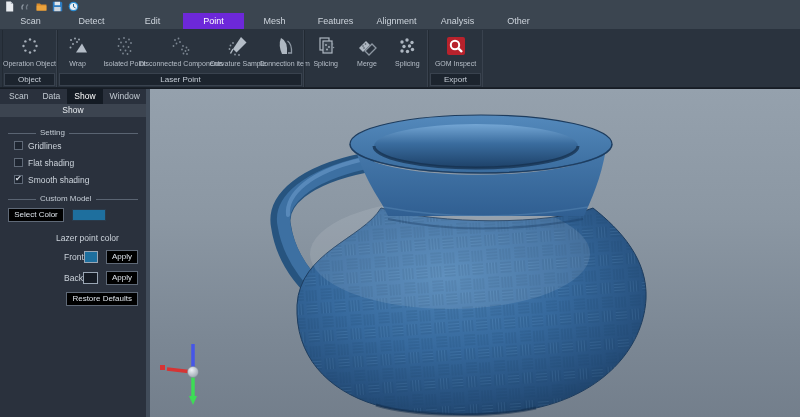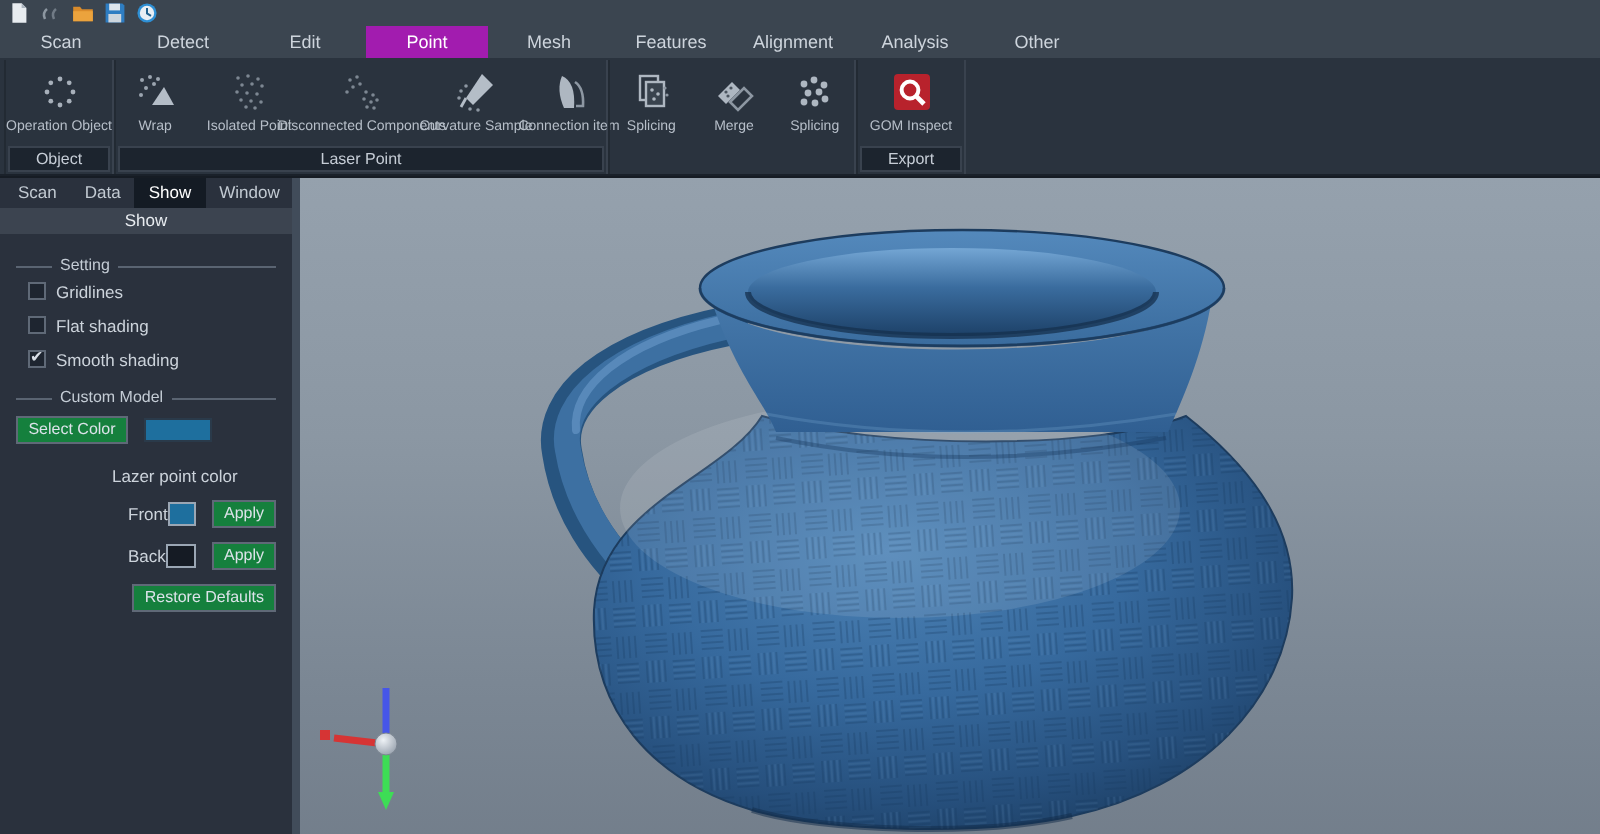--- a/index.html
+++ b/index.html
@@ -9,48 +9,48 @@
     font-family:"Liberation Sans", sans-serif; color:#cfd6dd;
     background:#2a333e; user-select:none;
   }
   
   .titlebar { height:13px; background:#3b4550; display:flex; align-items:center; padding-left:4px; gap:5px; }
   .qicon { width:11px; height:11px; display:inline-flex; }
   .qicon svg { width:11px; height:11px; }
   
   .menubar { height:16px; background:#3b4550; display:flex; }
   .menu-item { width:61px; height:16px; line-height:16px; text-align:center; font-size:9px; color:#cdd4dc; cursor:default; }
-  .menu-item.selected { background:#a21caf; color:#ffffff; }
+  .menu-item.selected { background:#6d28d9; color:#ffffff; }
   
   .toolbar { height:59px; background:#2a333e; display:flex; padding:1px 0 0 2px; border-bottom:1px solid #1a212a; }
   .tgroup { display:flex; flex-direction:column; border-right:1px solid #39424e; border-left:1px solid #222a33; }
   .tbtns { flex:1; display:flex; align-items:flex-start; }
   .tbtn { display:flex; flex-direction:column; align-items:center; justify-content:flex-start; height:42px; cursor:default; }
   .ticon { height:26px; display:flex; align-items:center; justify-content:center; margin-top:3px; }
   .ticon svg { width:22px; height:22px; }
   .tlabel { font-size:7px; color:#b7bfc9; white-space:nowrap; margin-top:1px; }
   .tgroup-label { height:13px; line-height:12px; margin:1px 1px 2px 1px; background:#1c242e; border:1px solid #39424e; text-align:center; font-size:8px; color:#c6cdd6; }
   .toolbar-fill { flex:1; }
   
   .main { display:flex; height:329px; border-top:1px solid #161c24; }
   
   .sidebar { width:146px; background:#2a313d; display:flex; flex-direction:column; font-size:8.5px; }
   .tabs { height:15px; display:flex; align-items:stretch; padding-left:2px; }
   .tab { padding:0 7px; line-height:15px; color:#c2cad2; font-size:8.5px; cursor:default; }
   .tab.selected { background:#141b24; color:#ffffff; }
   .panel-header { height:13px; line-height:13px; background:#3c4450; text-align:center; color:#e8ecf0; font-size:8.5px; }
   .panel-body { flex:1; padding:6px 8px 0 8px; position:relative; }
   .group { border-top:1px solid #5a6472; margin-top:10px; position:relative; }
-  .group-legend { position:absolute; top:-6px; left:18px; background:#2a313d; padding:0 4px; font-size:8px; color:#c4ccd5; }
+  .group-legend { position:absolute; top:-6px; left:28px; background:#2a313d; padding:0 4px; font-size:8px; color:#c4ccd5; }
   .chk-row { display:flex; align-items:center; gap:5px; margin:6px 0 0 6px; height:11px; }
   .chk { width:9px; height:9px; background:#1e2530; border:1px solid #5f6977; position:relative; flex:0 0 auto; }
   .chk.checked::after { content:"\2714"; position:absolute; left:0px; top:-2px; font-size:8px; color:#d8dee6; }
   .chk-label { color:#ccd3db; font-size:8.5px; }
   .row { display:flex; align-items:center; margin-top:7px; }
-  .btn { background:#15803d; border:1px solid #5f6977; color:#dde3ea; font-size:8px; text-align:center; line-height:12px; height:14px; padding:0 5px; cursor:default; }
+  .btn { background:#000000; border:1px solid #5f6977; color:#dde3ea; font-size:8px; text-align:center; line-height:12px; height:14px; padding:0 5px; cursor:default; }
   .swatch { height:12px; border:1px solid #9aa6b4; }
   .lbl { font-size:8.5px; color:#ccd3db;margin-left:48px; }
   .splitter { width:4px; background:#414c5a; cursor:col-resize; }
   
   .viewport { position:relative; width:650px; height:370px; overflow:hidden;
     background:linear-gradient(180deg,#95a1ad 0%,#8b97a3 35%,#7b8794 68%,#6f7a87 100%); }
   .scene { position:absolute; left:0; top:0; }
   .caption { position:absolute; right:2px; bottom:4px; background:#000000; color:#ffffff;
     font-family:"DejaVu Sans", sans-serif; font-size:19px; font-weight:bold; letter-spacing:1px;
     padding:1px 7px 2px 7px; z-index:3; }

